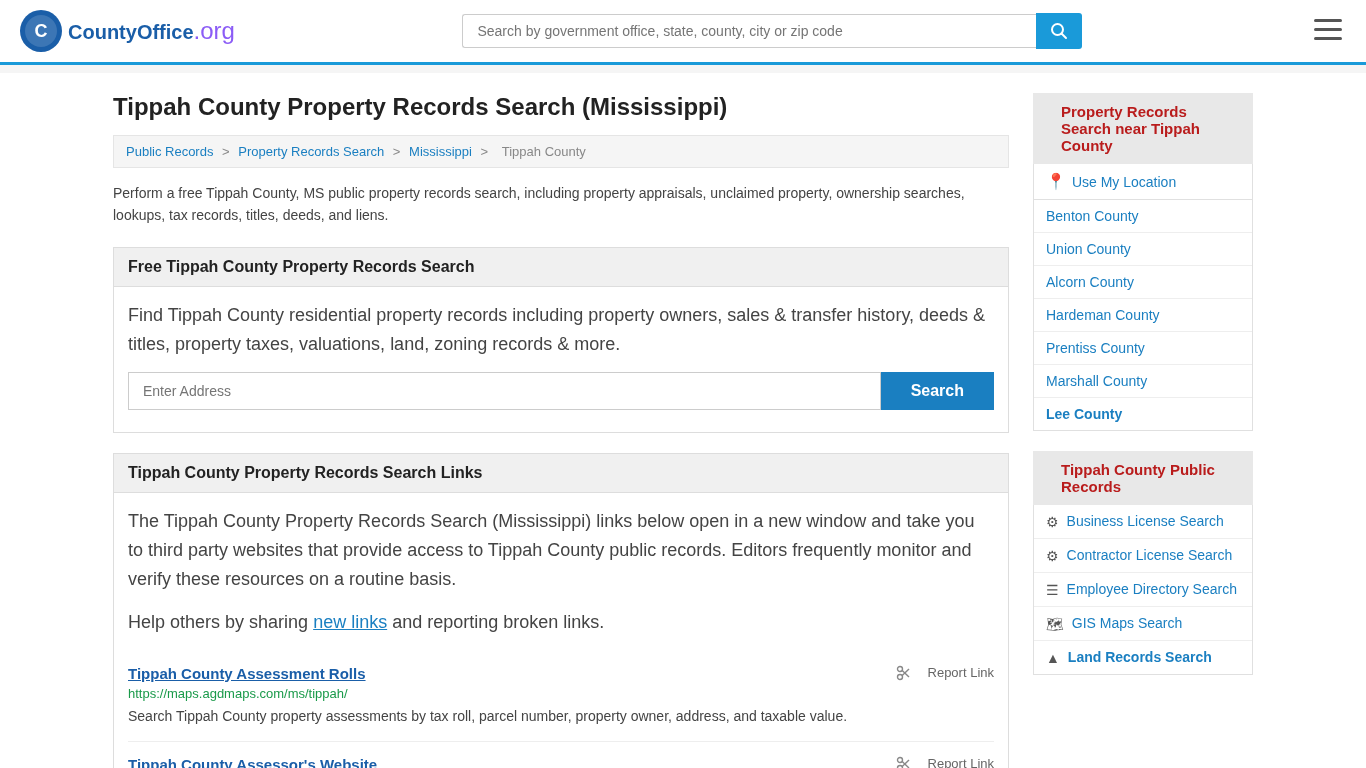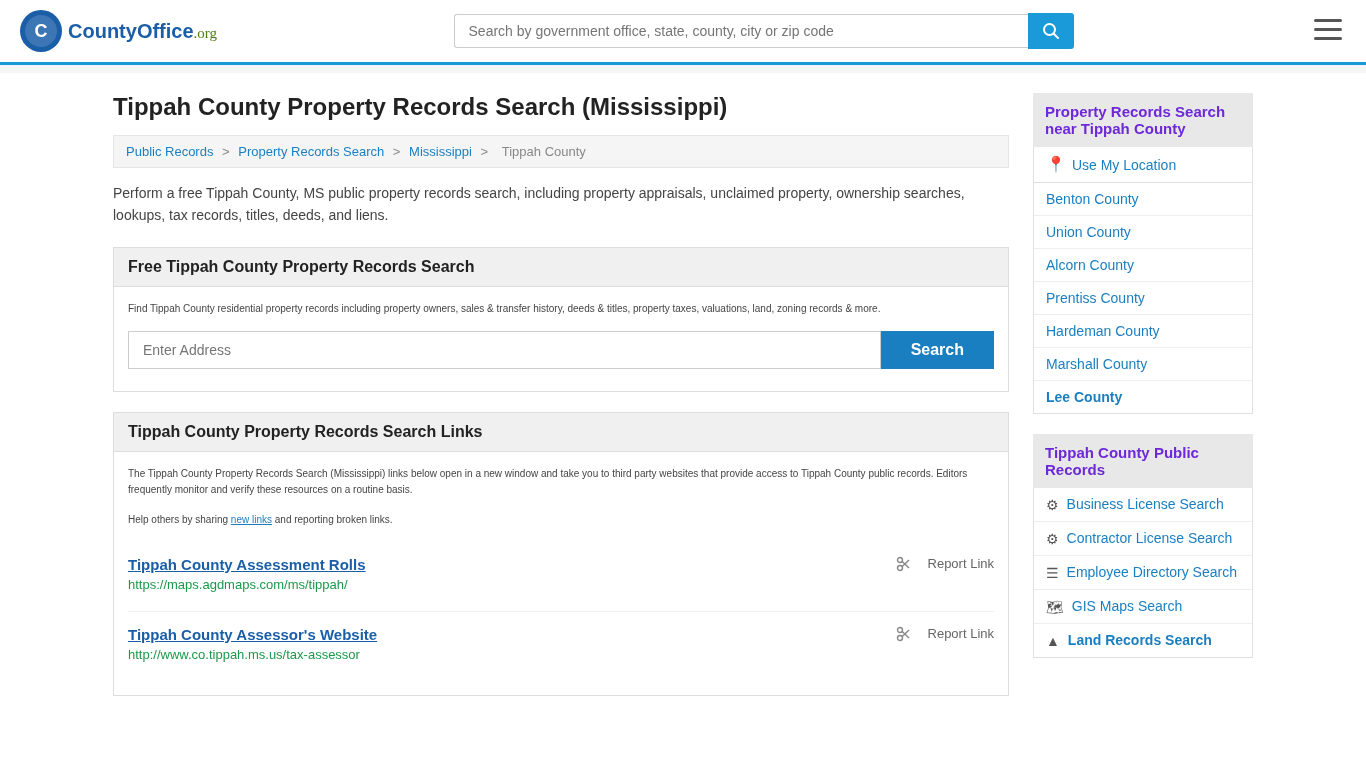--- a/index.html
+++ b/index.html
@@ -112,21 +112,21 @@
       font-size: 16px;
       font-weight: bold;
       color: #222;
       border-bottom: 1px solid #ddd;
     }
     .section-body {
       padding: 14px;
       background: #fff;
     }
     .section-body p {
-      font-size: 10px;
+      font-size: 18px;
       color: #444;
       line-height: 1.6;
       margin-bottom: 14px;
     }
 
     
     .address-search-form {
       display: flex;
       gap: 0;
       margin-bottom: 8px;
@@ -210,24 +210,24 @@
     
     .sidebar {
       width: 220px;
       flex-shrink: 0;
     }
     .sidebar-section {
       margin-bottom: 20px;
     }
     .sidebar-title {
       background: #e8e8e8;
-      padding: 10px 12px;
+      padding: 10px 28px;
       font-size: 15px;
       font-weight: bold;
-      color: #6d28d9;
+      color: #b91c1c;
       margin-bottom: 0;
     }
     .sidebar-list {
       list-style: none;
       border: 1px solid #e0e0e0;
       border-top: none;
     }
     .sidebar-list li {
       padding: 8px 12px;
       border-bottom: 1px solid #eee;
@@ -269,21 +269,21 @@
 <body>
 
 <header class="header">
   <div class="logo-area">
     <svg class="logo-icon" viewBox="0 0 42 42" xmlns="http://www.w3.org/2000/svg">
       <circle cx="21" cy="21" r="21" fill="#1a5ea8"></circle>
       <circle cx="21" cy="21" r="16" fill="#fff" opacity="0.15"></circle>
       <text x="21" y="27" text-anchor="middle" fill="white" font-size="18" font-weight="bold" font-family="Arial">C</text>
     </svg>
     <div>
-      <span style="font-size:20px;font-weight:bold;color:#1a5ea8;">CountyOffice</span><span style="font-size:15px;color:#4d7c0f;font-family:Liberation Serif, serif;">.org</span>
+      <span style="font-size:20px;font-weight:bold;color:#1a5ea8;">CountyOffice</span><span style="font-size:24px;color:#8b5cf6;">.org</span>
     </div>
   </div>
   <div class="header-search">
     <input type="text" style="flex: 1 1 0%; padding: 8px 14px; border-top: 1px solid rgb(204, 204, 204); border-bottom: 1px solid rgb(204, 204, 204); border-left: 1px solid rgb(204, 204, 204); border-image: initial; border-right: none; font-size: 14px; outline: none; border-radius: 3px 0px 0px 3px; color: rgb(153, 153, 153);" placeholder="Search by government office, state, county, city or zip code">
     <button class="header-search-btn">
       <svg width="18" height="18" viewBox="0 0 18 18" fill="none">
         <circle cx="7.5" cy="7.5" r="5.5" stroke="white" stroke-width="2"></circle>
         <line x1="11.5" y1="11.5" x2="16" y2="16" stroke="white" stroke-width="2" stroke-linecap="round"></line>
       </svg>
     </button>
@@ -345,20 +345,21 @@
               <svg width="16" height="16" viewBox="0 0 16 16" fill="none">
                 <circle cx="4" cy="4" r="2.5" stroke="#888" stroke-width="1.4"></circle>
                 <circle cx="4" cy="12" r="2.5" stroke="#888" stroke-width="1.4"></circle>
                 <line x1="6.2" y1="5.5" x2="13" y2="12" stroke="#888" stroke-width="1.4"></line>
                 <line x1="6.2" y1="10.5" x2="13" y2="4" stroke="#888" stroke-width="1.4"></line>
               </svg>
               <span>Report Link</span>
             </div>
           </div>
           <div class="link-url">https://maps.agdmaps.com/ms/tippah/</div>
+          <div class="link-desc">Search Tippah County property assessments by tax roll, parcel number, property owner, address, and taxable value.</div>
         </div>
 
         <div class="link-item">
           <div class="link-item-header">
             <span class="link-title">Tippah County Assessor's Website</span>
             <div class="report-link-btn">
               <svg width="16" height="16" viewBox="0 0 16 16" fill="none">
                 <circle cx="4" cy="4" r="2.5" stroke="#888" stroke-width="1.4"></circle>
                 <circle cx="4" cy="12" r="2.5" stroke="#888" stroke-width="1.4"></circle>
                 <line x1="6.2" y1="5.5" x2="13" y2="12" stroke="#888" stroke-width="1.4"></line>
@@ -381,22 +382,22 @@
     <div class="sidebar-section">
       <div class="sidebar-title">Property Records Search near Tippah County</div>
       <div class="use-location">
         <span class="location-dot">📍</span>
         <a href="#" style="color:#1a7fc1;text-decoration:none;font-size:14px;">Use My Location</a>
       </div>
       <ul class="sidebar-list">
         <li><a href="#">Benton County</a></li>
         <li><a href="#">Union County</a></li>
         <li><a href="#">Alcorn County</a></li>
+        <li><a href="#">Hardeman County</a></li>
         <li><a href="#">Prentiss County</a></li>
-        <li><a href="#">Hardeman County</a></li>
         <li><a href="#">Marshall County</a></li>
         <li><a href="#">Lee County</a></li>
       </ul>
     </div>
 
     <div class="sidebar-section">
       <div class="sidebar-title">Tippah County Public Records</div>
       <ul class="sidebar-list sidebar-public-list">
         <li>
           <span class="sidebar-icon">⚙</span>

